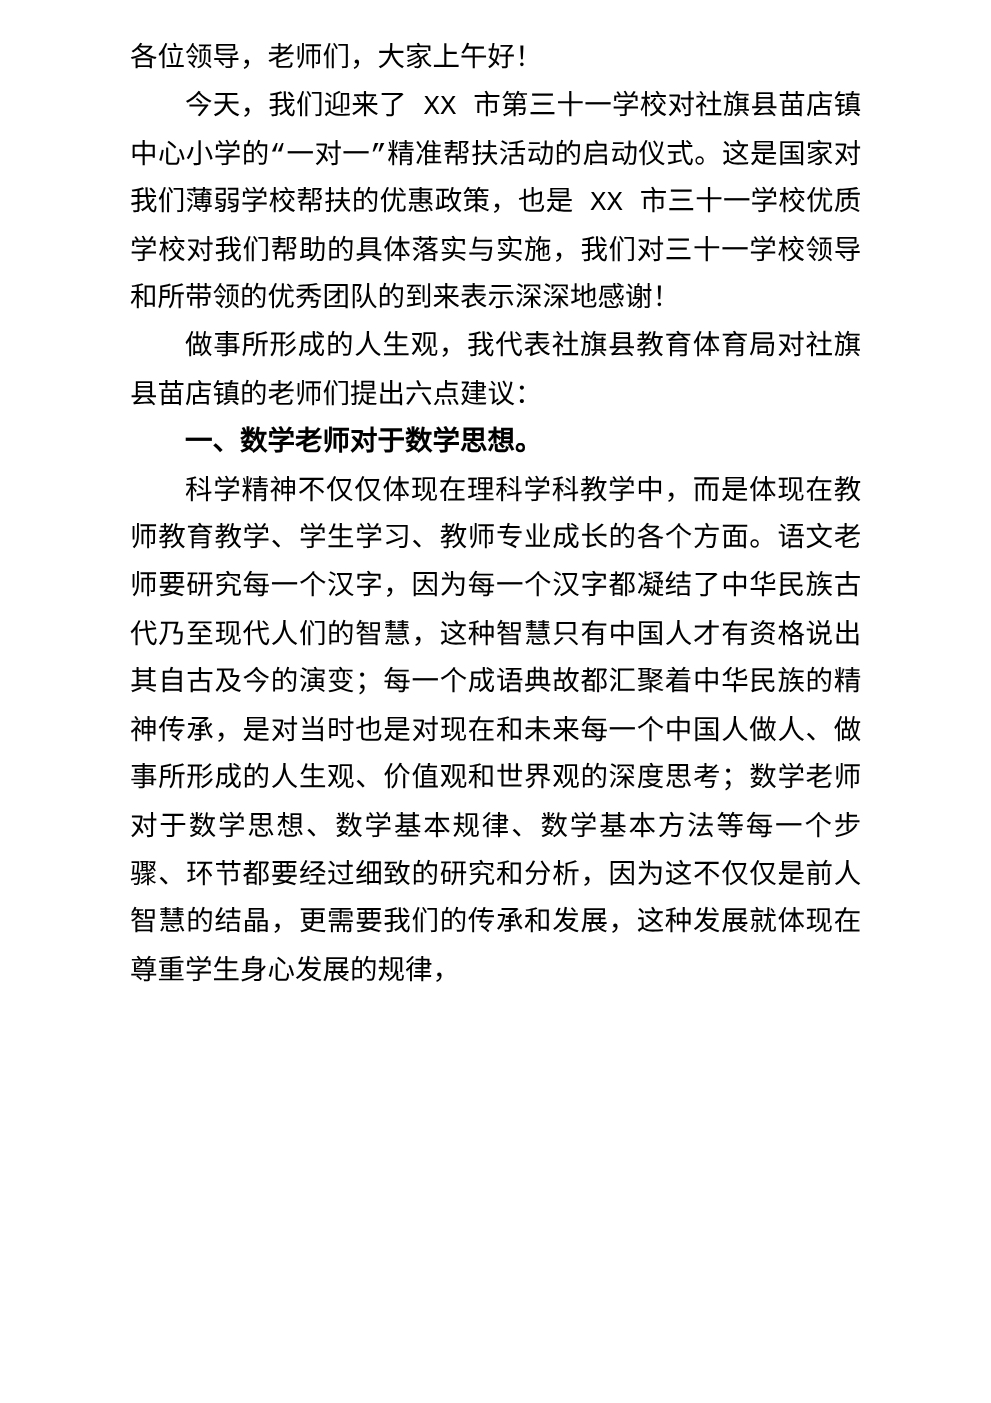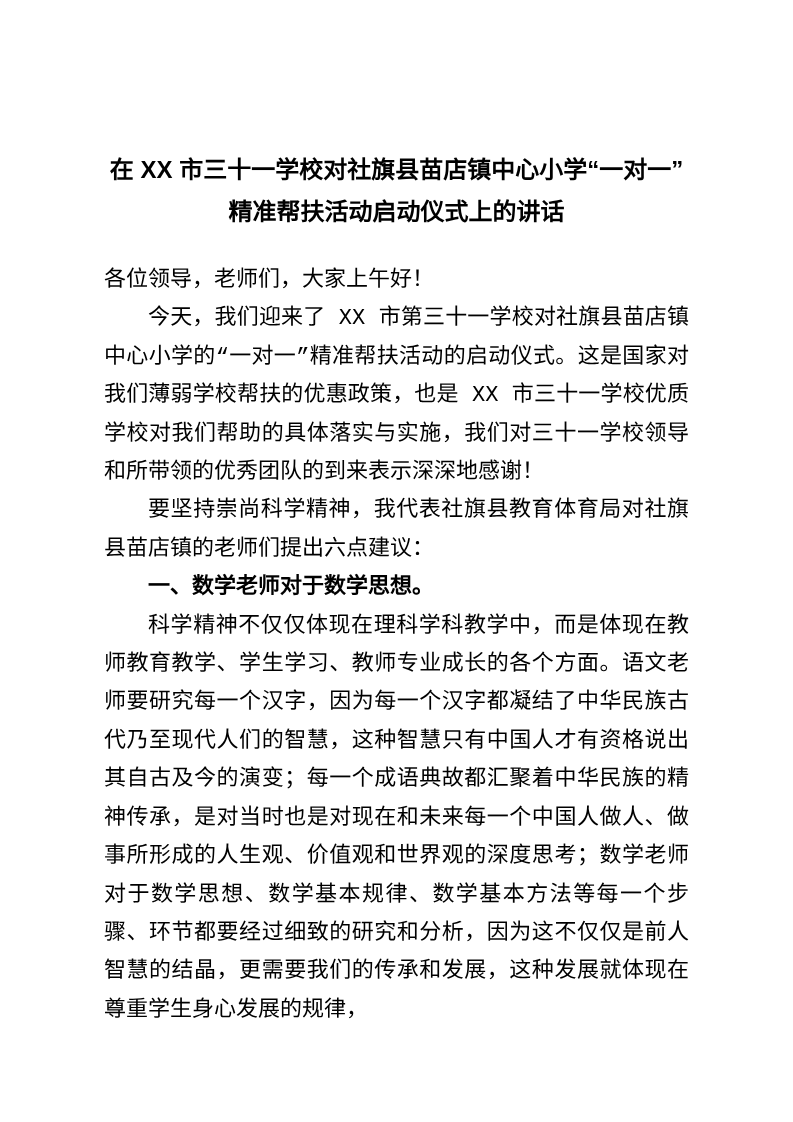--- a/index.html
+++ b/index.html
@@ -43,26 +43,22 @@
   }
   .doc-body p.section-heading {
     font-weight: 700;
   }
 </style>
 </head>
 <body>
 
 <div class="page">
 
-  <div class="doc-title">
-    <div>在 XX 市三十一学校对社旗县苗店镇中心小学“一对一”</div>
-    <div>精准帮扶活动启动仪式上的讲话</div>
-  </div>
 
   <div class="doc-body">
     <p>各位领导，老师们，大家上午好！</p>
     <p class="indent">今天，我们迎来了 XX 市第三十一学校对社旗县苗店镇中心小学的“一对一”精准帮扶活动的启动仪式。这是国家对我们薄弱学校帮扶的优惠政策，也是 XX 市三十一学校优质学校对我们帮助的具体落实与实施，我们对三十一学校领导和所带领的优秀团队的到来表示深深地感谢！</p>
-    <p class="indent">要坚持崇尚科学精神，我代表社旗县教育体育局对社旗县苗店镇的老师们提出六点建议：</p>
+    <p class="indent">做事所形成的人生观，我代表社旗县教育体育局对社旗县苗店镇的老师们提出六点建议：</p>
     <p class="indent section-heading">一、数学老师对于数学思想。</p>
     <p class="indent">科学精神不仅仅体现在理科学科教学中，而是体现在教师教育教学、学生学习、教师专业成长的各个方面。语文老师要研究每一个汉字，因为每一个汉字都凝结了中华民族古代乃至现代人们的智慧，这种智慧只有中国人才有资格说出其自古及今的演变；每一个成语典故都汇聚着中华民族的精神传承，是对当时也是对现在和未来每一个中国人做人、做事所形成的人生观、价值观和世界观的深度思考；数学老师对于数学思想、数学基本规律、数学基本方法等每一个步骤、环节都要经过细致的研究和分析，因为这不仅仅是前人智慧的结晶，更需要我们的传承和发展，这种发展就体现在尊重学生身心发展的规律，</p>
   </div>
 
 </div>
 
 </body></html>

